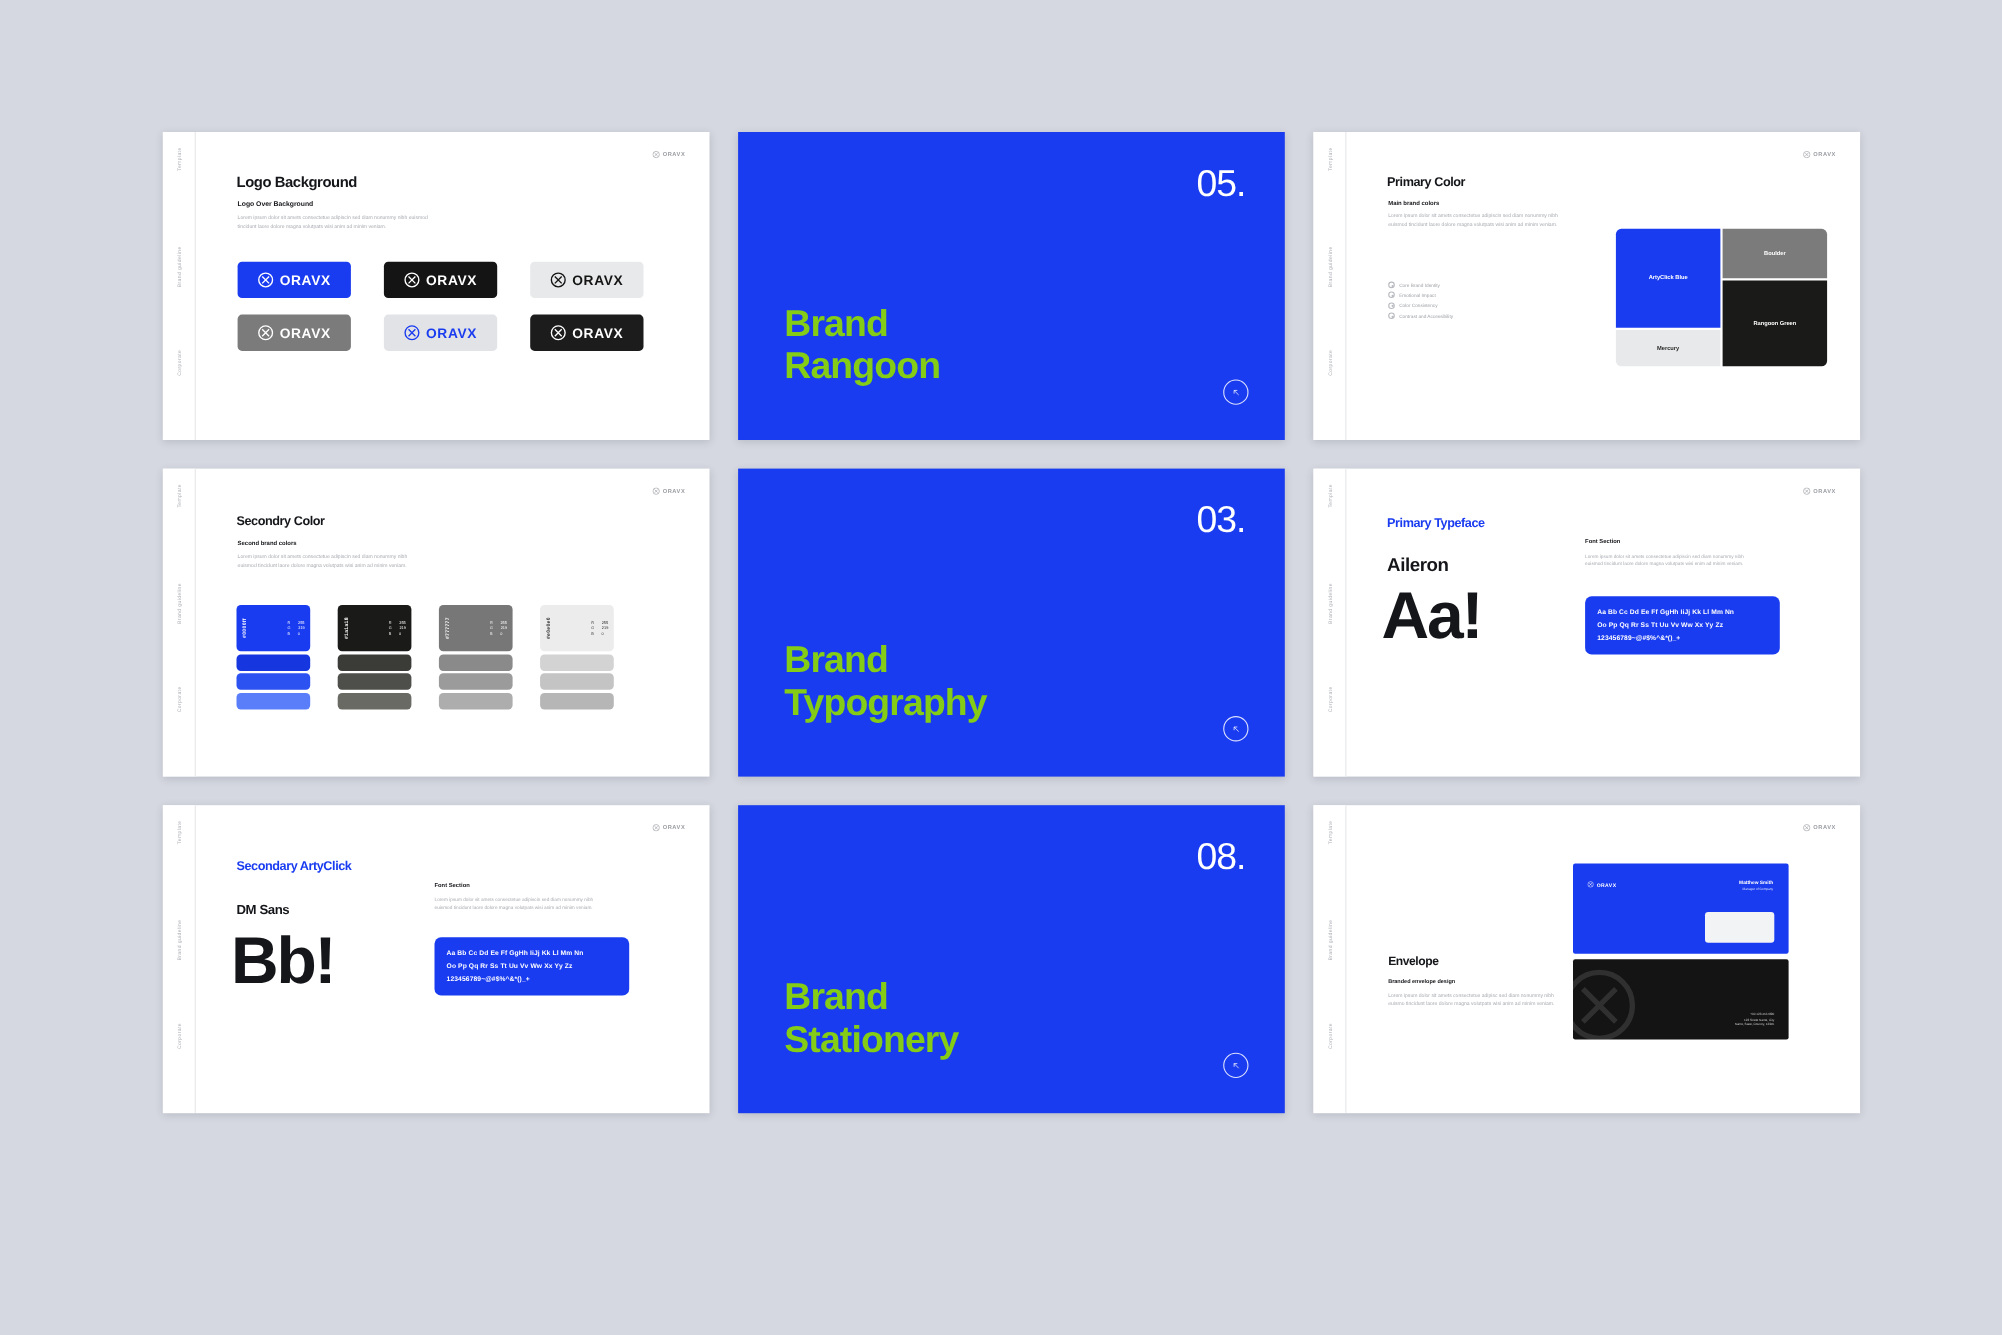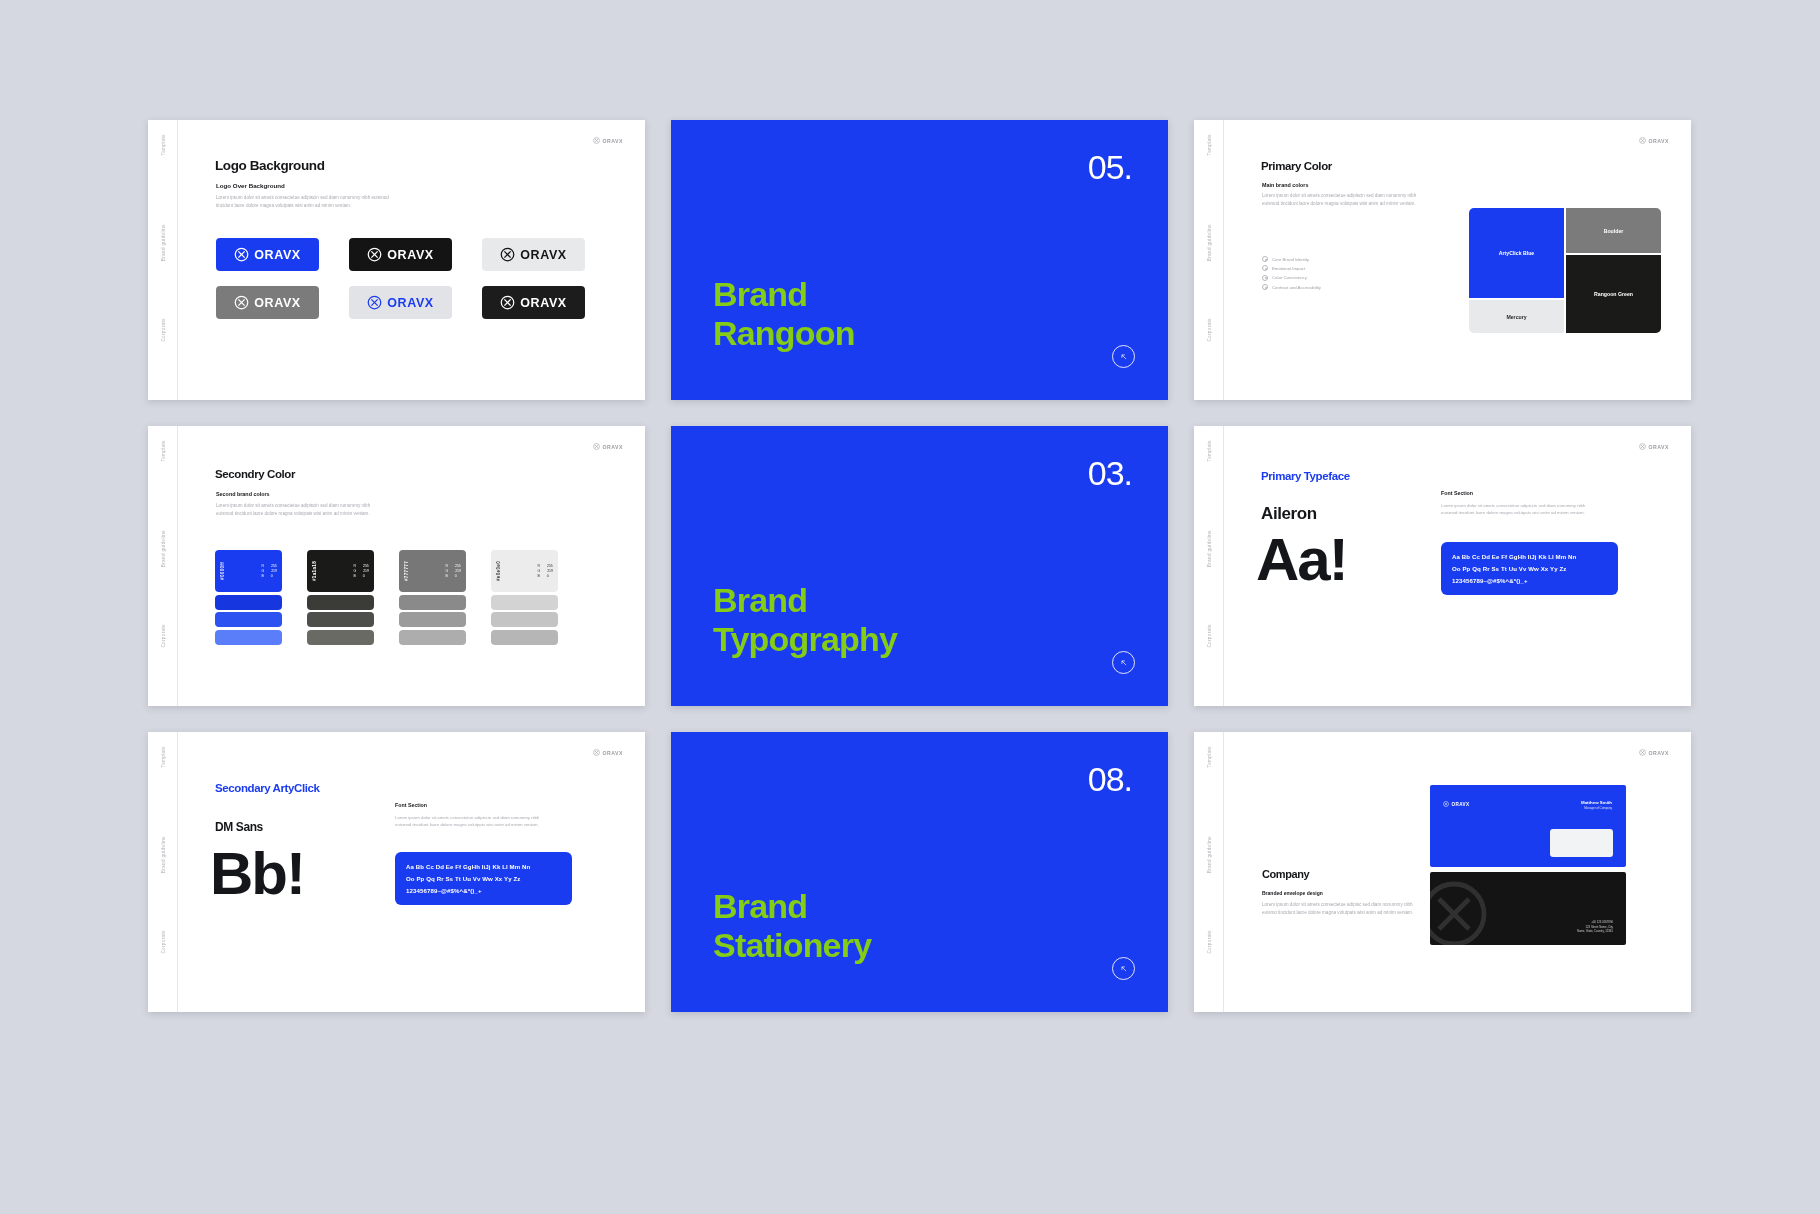--- a/index.html
+++ b/index.html
@@ -481,21 +481,21 @@
       <span class="r2">Brand guideline</span>
       <span class="r3">Corporate</span>
     </div>
     <div class="wm">
       <svg width="7" height="7" viewBox="0 0 24 24">
         <circle cx="12" cy="12" r="10" fill="none" stroke="#9b9da3" stroke-width="2"></circle>
         <path d="M7 7 L17 17 M17 7 L7 17" stroke="#9b9da3" stroke-width="2"></path>
       </svg>
       <b>ORAVX</b>
     </div>
-    <div class="title">Company</div>
+    <div class="title">Envelope</div>
     <div class="sub">Branded envelope design</div>
     <div class="para">Lorem ipsum dolor sit amets consectetue adipisc sed diam nonummy nibh euismo tincidunt laore dolore magna volutpats wisi anim ad minim veniam.</div>
 
     <div class="env-blue">
       <div class="elogo">
         <svg width="6" height="6" viewBox="0 0 24 24">
           <circle cx="12" cy="12" r="10" fill="none" stroke="#fff" stroke-width="2"></circle>
           <path d="M7 7 L17 17 M17 7 L7 17" stroke="#fff" stroke-width="2"></path>
         </svg>
         <b>ORAVX</b>

